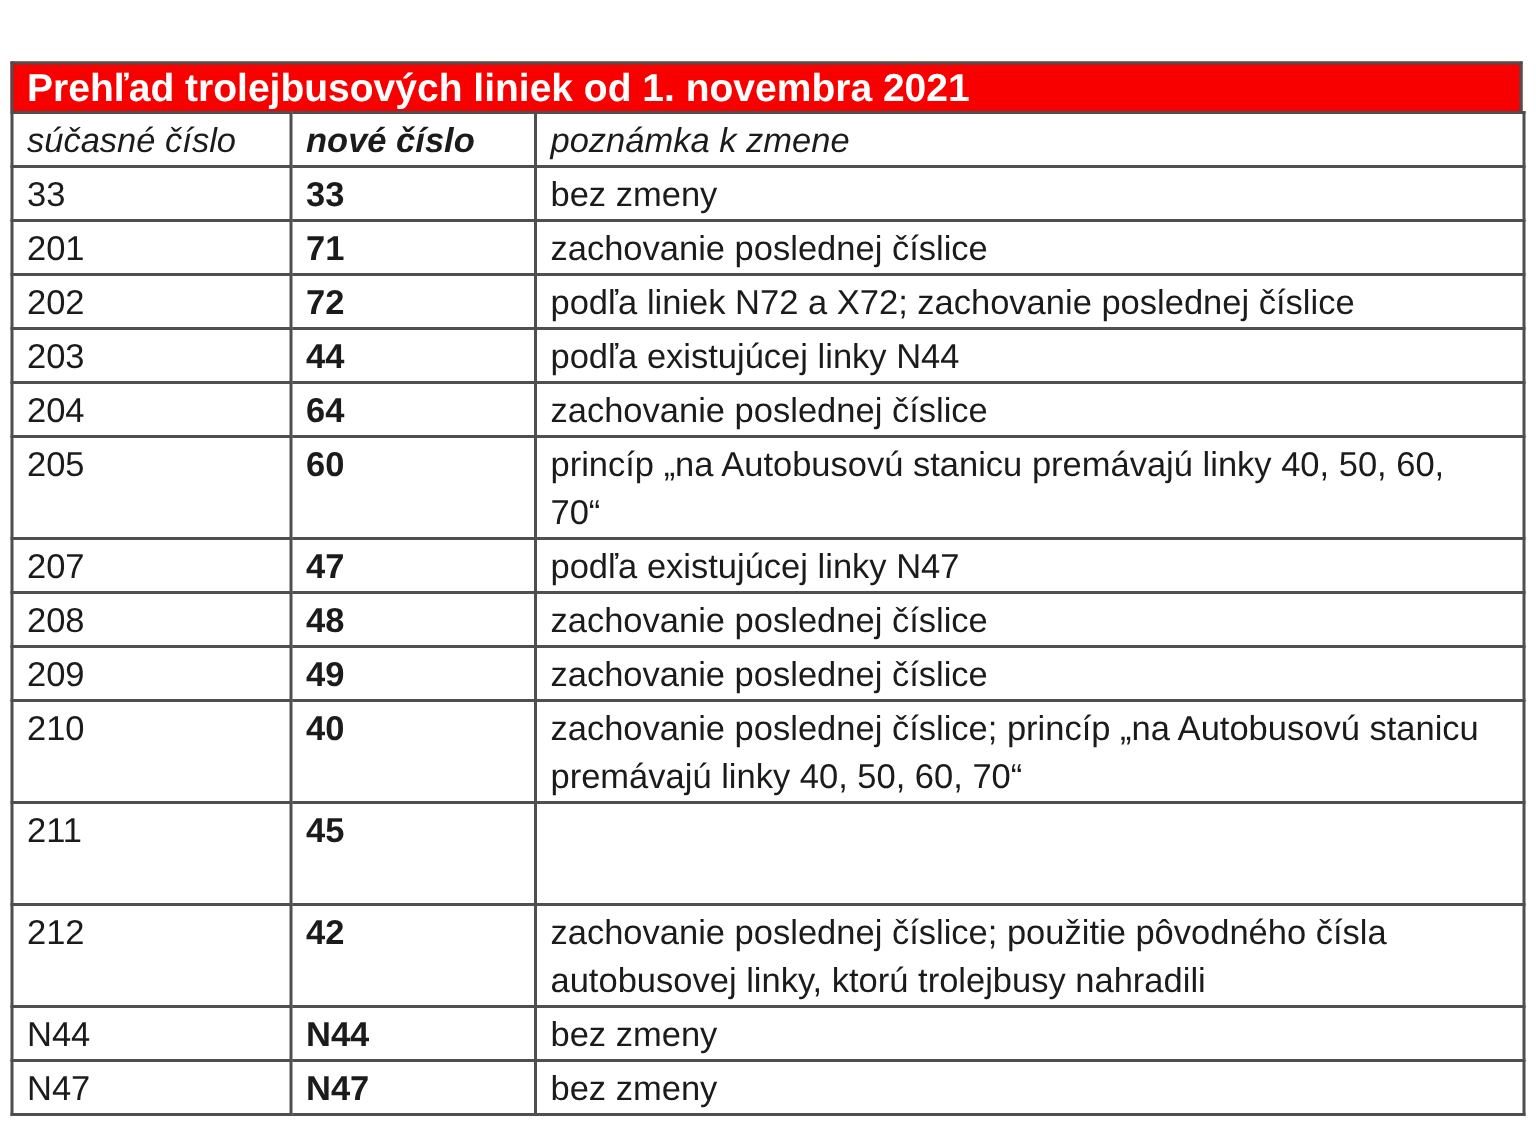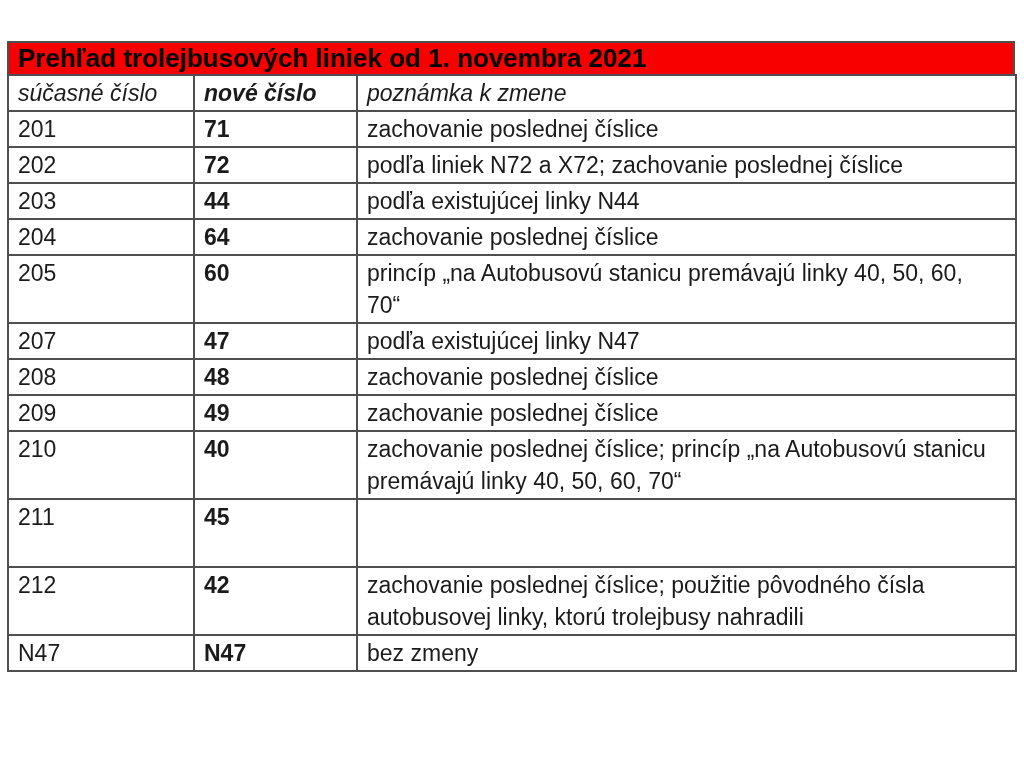--- a/index.html
+++ b/index.html
@@ -24,21 +24,21 @@
     top: 41px;
     width: 1008px;
   }
   .title-bar {
     box-sizing: border-box;
     width: 1008px;
     height: 33px;
     background: #f80000;
     border: 2px solid #4f4f4f;
     border-bottom: none;
-    color: #000000;
+    color: #ffffff;
     font-weight: bold;
     font-size: 26px;
     line-height: 31px;
     padding-left: 9px;
     white-space: nowrap;
     overflow: hidden;
   }
   table.lines {
     border-collapse: collapse;
     table-layout: fixed;
@@ -90,20 +90,25 @@
         <col class="c3">
       </colgroup>
       <thead>
         <tr>
           <th class="h-current">súčasné číslo</th>
           <th class="h-new">nové číslo</th>
           <th class="h-note">poznámka k zmene</th>
         </tr>
       </thead>
       <tbody id="rows">
+  <tr>
+    <td class="cell-current">33</td>
+    <td class="cell-new">33</td>
+    <td class="cell-note">bez zmeny</td>
+  </tr>
 
   <tr>
     <td class="cell-current">201</td>
     <td class="cell-new">71</td>
     <td class="cell-note">zachovanie poslednej číslice</td>
   </tr>
 
   <tr>
     <td class="cell-current">202</td>
     <td class="cell-new">72</td>
@@ -157,20 +162,25 @@
     <td class="cell-new">45</td>
     <td class="cell-note"></td>
   </tr>
 
   <tr>
     <td class="cell-current">212</td>
     <td class="cell-new">42</td>
     <td class="cell-note">zachovanie poslednej číslice; použitie pôvodného čísla autobusovej linky, ktorú trolejbusy nahradili</td>
   </tr>
 
+  <tr>
+    <td class="cell-current">N44</td>
+    <td class="cell-new">N44</td>
+    <td class="cell-note">bez zmeny</td>
+  </tr>
 
   <tr>
     <td class="cell-current">N47</td>
     <td class="cell-new">N47</td>
     <td class="cell-note">bez zmeny</td>
   </tr>
 
 </tbody>
     </table>
   </div>

